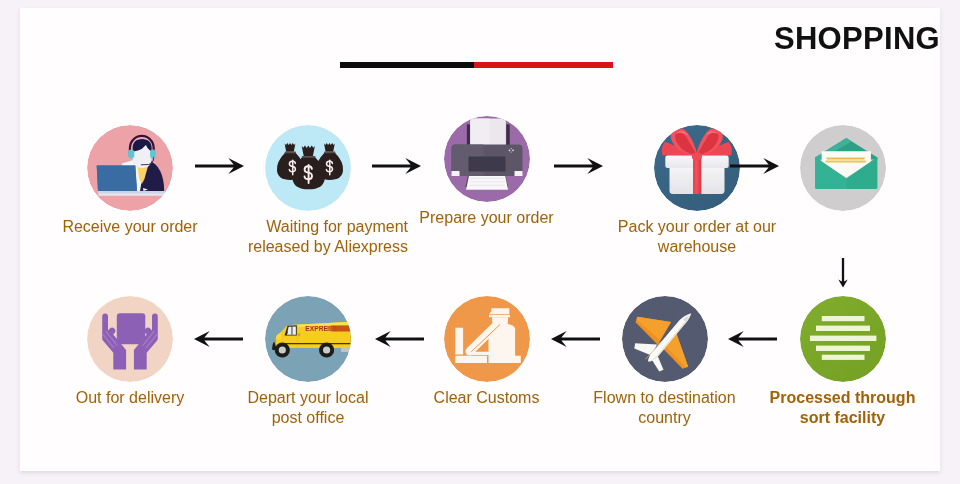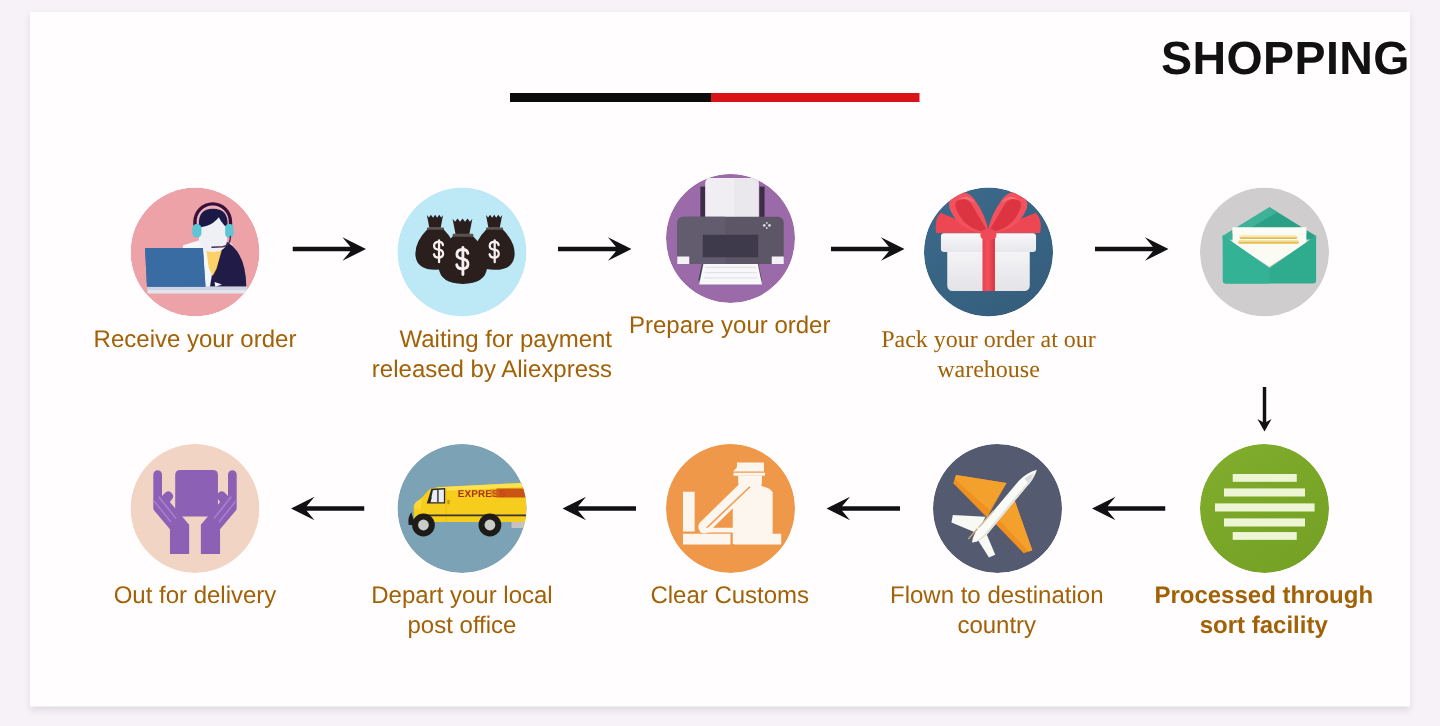--- a/index.html
+++ b/index.html
@@ -141,21 +141,21 @@
 
     <circle cx="65.5" cy="34.3" r="0.9" fill="#ded9e2"></circle>
     <circle cx="69" cy="34.3" r="0.9" fill="#ded9e2"></circle>
     <circle cx="67.2" cy="32.6" r="0.6" fill="#ded9e2"></circle>
     <circle cx="67.2" cy="36" r="0.6" fill="#ded9e2"></circle>
   </g>
 </svg>
       </div>
       <div class="label">Prepare your order</div>
     </div>
-    <div class="step" style="left: 559px; top: 125px; font-family: Liberation Serif, serif;">
+    <div class="step" style="left: 597px; top: 125px;">
       <div class="circle">
         <svg viewBox="0 0 86 86" xmlns="http://www.w3.org/2000/svg">
   <defs>
     <linearGradient id="gbBg" x1="0" y1="0" x2="0.7" y2="1">
       <stop offset="0" stop-color="#3c6b8c"></stop>
               <stop offset="1" stop-color="#355e7c"></stop>
     </linearGradient>
     <linearGradient id="gbBox" x1="0" y1="0" x2="0" y2="1">
       <stop offset="0" stop-color="#f4f4f6"></stop>
               <stop offset="1" stop-color="#e3e3e8"></stop>

